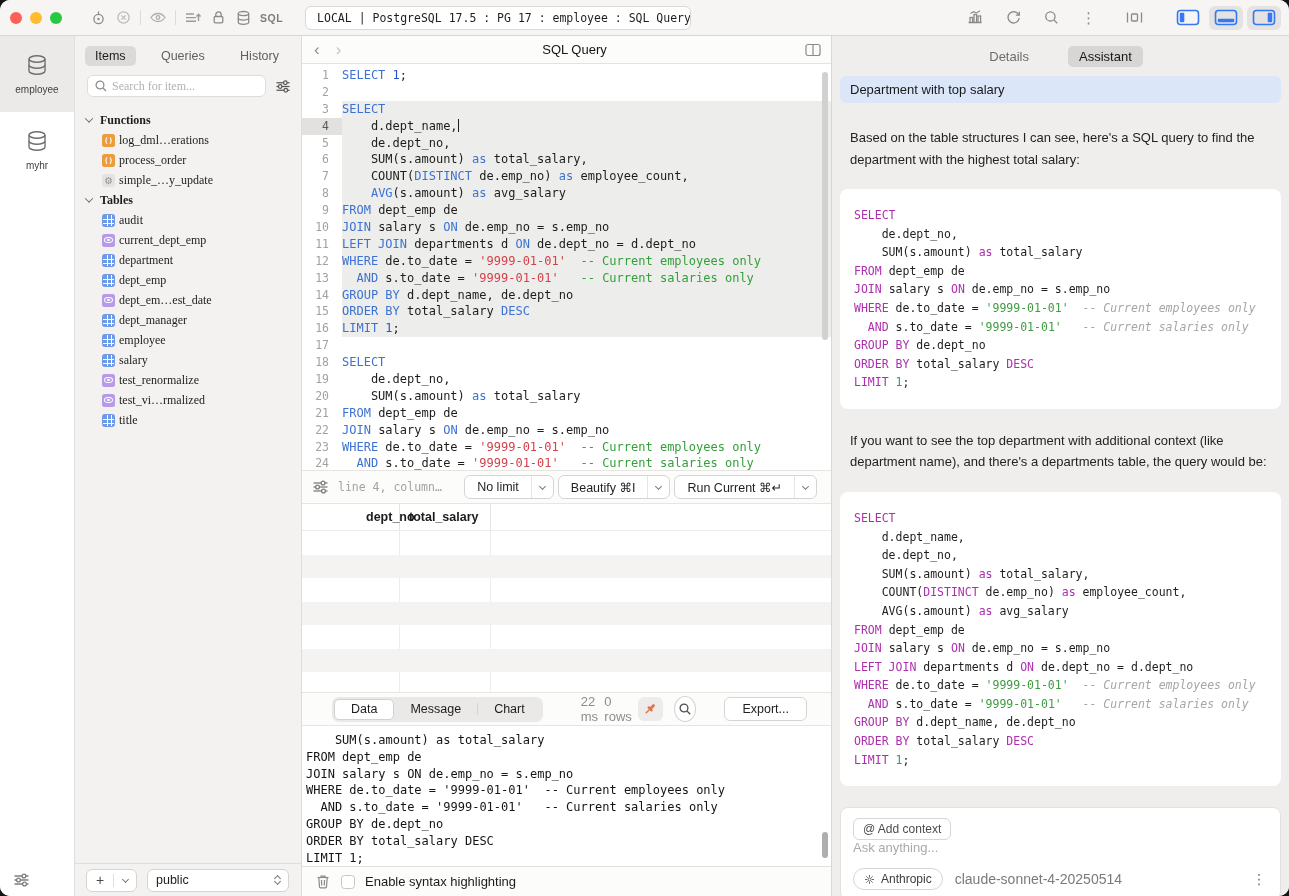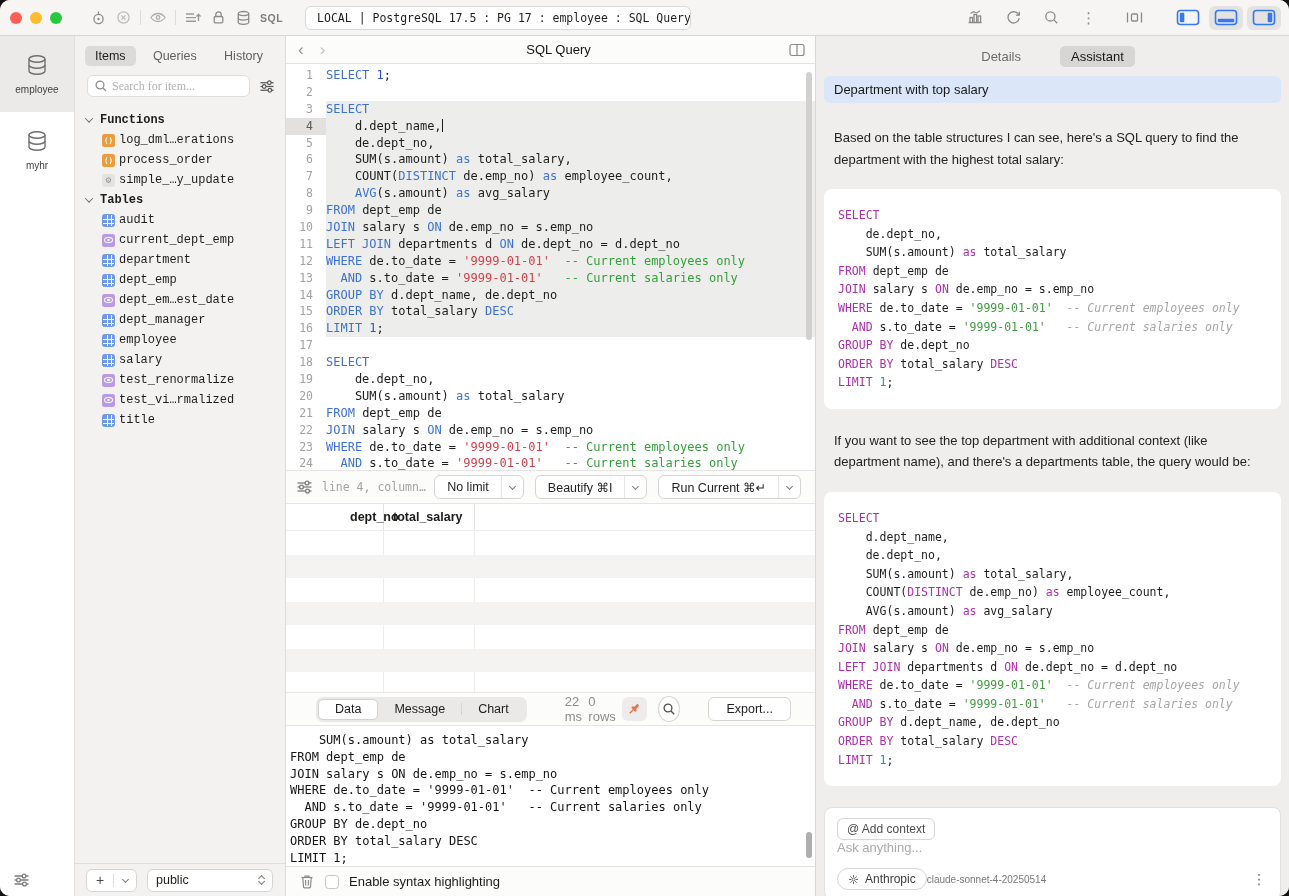--- a/index.html
+++ b/index.html
@@ -28,30 +28,30 @@
   
   .main{flex:1;display:flex;min-height:0}
 
   
   .rail{width:75px;flex:none;border-right:1px solid #e0dfdd;background:#fff;display:flex;flex-direction:column}
   .rail-item{height:76px;display:flex;flex-direction:column;align-items:center;justify-content:center;gap:7px;font-size:10px;color:#3f3f3d}
   .rail-item.sel{background:#eceae8}
   .rail-bottom{margin-top:auto;height:32px;display:flex;align-items:center;padding-left:13px}
 
   
-  .sidebar{width:211px;flex:none;background:#f3f2f0;border-right:1px solid #dddcda;display:flex;flex-direction:column}
+  .sidebar{width:227px;flex:none;background:#f3f2f0;border-right:1px solid #dddcda;display:flex;flex-direction:column}
   .sb-tabs{margin-top:8px;height:24px;display:flex;align-items:center;justify-content:space-between;padding:0 12px 0 10px;font-size:12.5px;color:#5f5f5d}
   .sb-tab{padding:3px 10px}
   .sb-tab.active{background:#dbdad8;border-radius:5px;color:#1c1c1a}
   .sb-search{display:flex;align-items:center;gap:9px;padding:7px 10px 6px 12px}
   .searchbox{position:relative;flex:1}
   .searchbox input{width:100%;height:22px;border:1px solid #dddddb;border-radius:6px;background:#fff;padding-left:24px;font-size:12px;color:#333;outline:none;font-family:Liberation Serif, serif}
   .searchbox input::placeholder{color:#b2b2b0}
   .mag{position:absolute;left:7px;top:4px}
-  .sb-tree{flex:1;overflow:hidden;padding-top:7px;font-family:Liberation Mono, monospace;font-size:12px;color:#1d1d1b}
+  .sb-tree{flex:1;overflow:hidden;padding-top:7px;font-family:Liberation Serif, serif;font-size:12px;color:#1d1d1b}
   .sec-h{display:flex;align-items:center;gap:8px;padding-left:11px;height:20px;font-weight:700}
   .cv{display:inline-block;width:6px;height:6px;border-right:1.5px solid #6f6f6d;border-bottom:1.5px solid #6f6f6d;transform:rotate(45deg) translate(-1px,-1px)}
   .titem{display:flex;align-items:center;gap:4px;padding-left:27px;height:20px}
   .tname{white-space:nowrap}
   .ti{width:13px;height:13px;border-radius:2.5px;flex:none;position:relative;display:flex;align-items:center;justify-content:center}
   .ti-table{background-color:#6d99e9;background-image:repeating-linear-gradient(0deg,transparent 0 3px,#fff 3px 4px),repeating-linear-gradient(90deg,transparent 0 3px,#fff 3px 4px);background-position:1px 1px;border:1px solid #6d99e9}
   .ti-view{background:#b79ae8}
   .ti-view::after{content:"";width:7px;height:4.6px;border:1.2px solid #fff;border-radius:50%}
   .ti-view::before{content:"";position:absolute;width:2.4px;height:2.4px;border-radius:50%;background:#fff;left:5.3px;top:5.3px}
   .ti-fn{background:#eb9c3e;color:#fff;font-size:7.5px;font-weight:700;font-family:"DejaVu Sans Mono",monospace}
@@ -88,21 +88,21 @@
   .ed-pane .tk-c{color:#34a03a}
   .ed-pane .tk-p{color:#1d1d1b}
   .caret{display:inline-block;width:1.5px;height:13px;background:#1c1c1c;vertical-align:-2px}
   .vthumb{position:absolute;right:3px;top:8px;width:6px;height:268px;border-radius:3px;background:#d2d1cf}
 
   .statusbar{height:34px;flex:none;border-top:1px solid #e6e5e3;border-bottom:1px solid #e6e5e3;background:#fcfcfb;display:flex;align-items:center;padding:0 14px 0 10px}
   .pos{font-family:"DejaVu Sans Mono",monospace;font-size:11.5px;color:#a3a3a1;margin-left:9px}
   .sbtn{height:24px;background:#fff;border:1px solid #d6d5d3;border-radius:6px;display:flex;align-items:center;font-size:12.5px;color:#1f1f1d;flex:none}
   .sbtn .lbl{padding:0 12px;white-space:nowrap}
   .sbtn .dd{width:22px;border-left:1px solid #e6e5e3;display:flex;align-items:center;justify-content:center;align-self:stretch}
-  .statusbar .sbtn{margin-left:11px}
+  .statusbar .sbtn{margin-left:4px}
   .statusbar .sbtn:first-of-type{margin-left:auto}
 
   .results{height:188px;flex:none;overflow:hidden}
   .rhead{height:27px;display:flex;align-items:stretch;font-weight:700;font-size:12.5px;color:#1b1b19;border-bottom:1px solid #ececea}
   .rhead .hcell{display:flex;align-items:center}
   .c1{width:98px;padding-left:64px}
   .c2{width:91px;padding-left:9px}
   .rest{flex:1}
   .rhead .c1,.rhead .c2{border-right:1px solid #e4e3e1}
   .rrow{height:23.5px;display:flex}
@@ -142,21 +142,21 @@
   .as-pane .tk-k{color:#ad2fad}
   .as-pane .tk-n{color:#12a0a0}
   .as-pane .tk-s{color:#3f9b41}
   .as-pane .tk-c{color:#a6a6a4;font-style:italic}
   .as-pane .tk-p{color:#1e1e1c}
   .chat{background:#fff;border:1px solid #e2e1df;border-radius:8px;padding:10px 12px 9px;margin-top:0}
   .chip{display:inline-block;border:1px solid #d7d6d4;border-radius:6px;padding:3px 9px;font-size:12px;color:#4c4c4a}
   .ask{font-size:13px;color:#aaaaa8}
   .chatrow{margin-top:13px;display:flex;align-items:center}
   .prov{display:flex;align-items:center;gap:6px;border:1px solid #d7d6d4;border-radius:12px;padding:3px 10px;font-size:12px;color:#3c3c3a}
-  .model{font-size:10px;color:#7a7a78}
+  .model{margin-left:12px;font-size:14px;color:#7a7a78}
   .kebab2{margin-left:auto;color:#6f6f6d;font-size:14px;padding-right:2px}
 </style>
 </head>
 <body>
 
 <div class="window">
 
   <header class="titlebar">
     <div class="lights">
       <span class="light l-red"></span>

